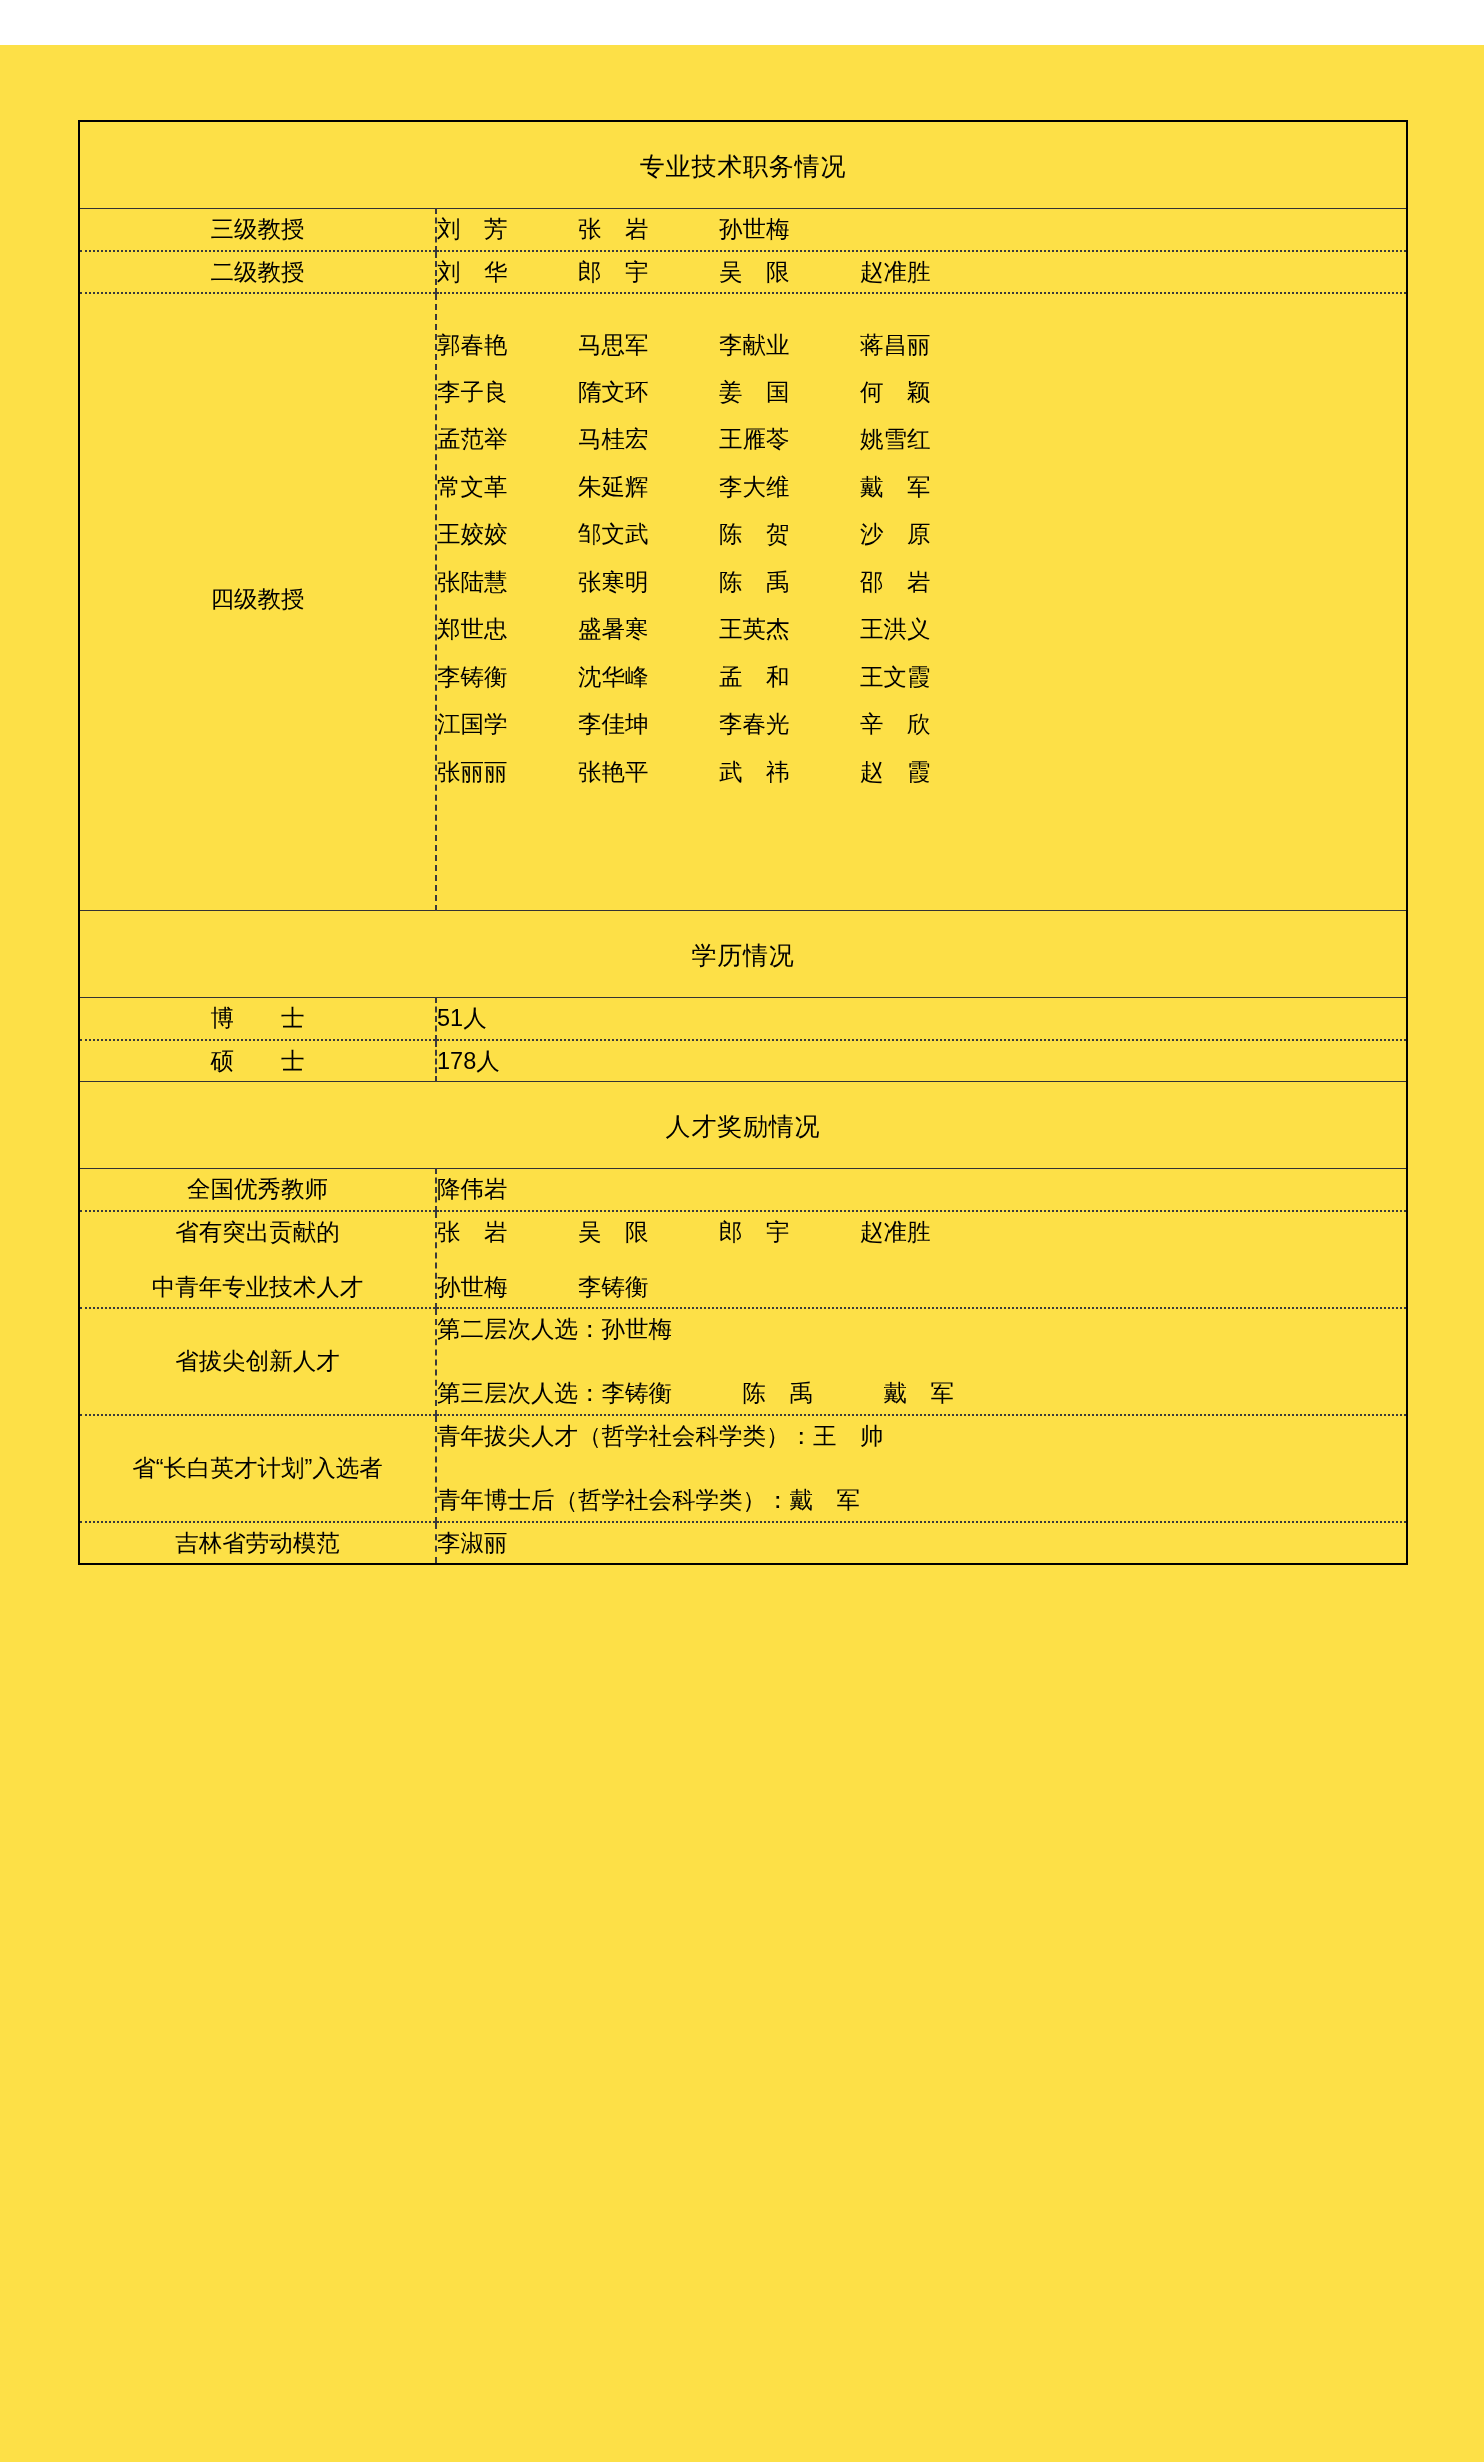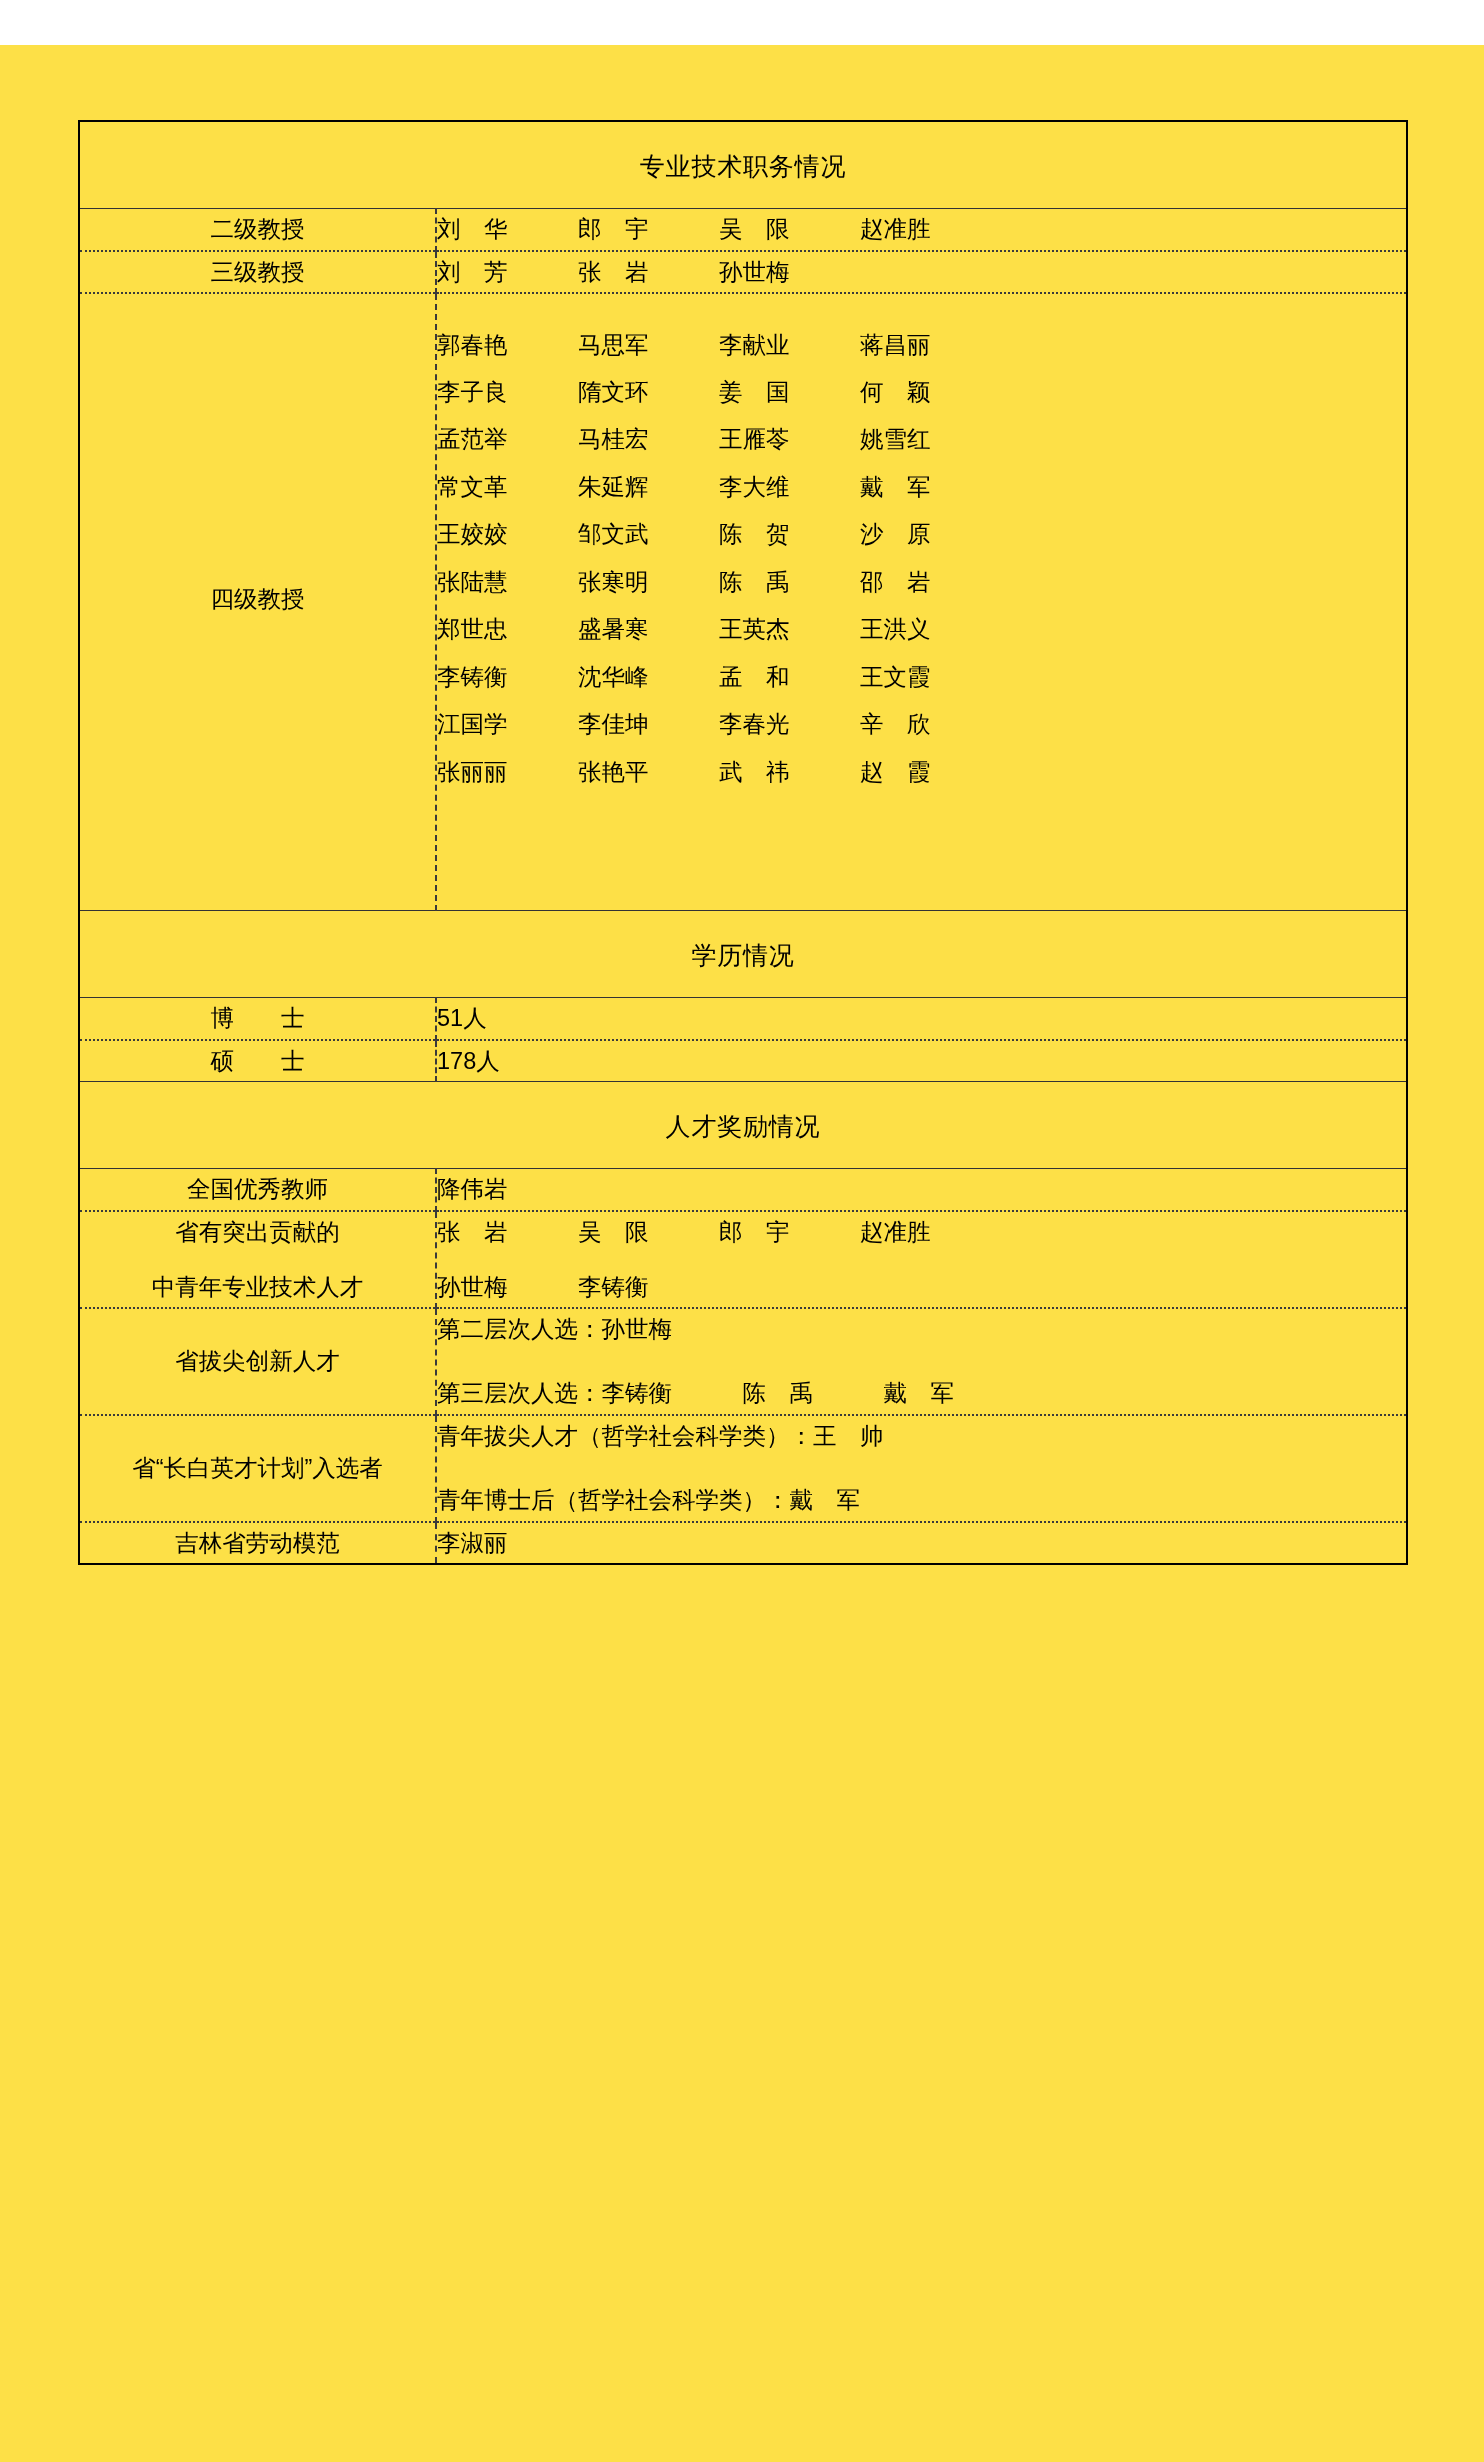--- a/index.html
+++ b/index.html
@@ -109,33 +109,33 @@
     <tbody>
 
       <tr class="section-row">
         <td colspan="2">
           <span class="section-title">专业技术职务情况</span>
         </td>
       </tr>
 
       <tr class="data-row">
         <td class="cell-label">
+          <span class="label-line">三级教授</span>
+        </td>
+        <td class="cell-value">
+          <span class="value-line">刘　芳　　　张　岩　　　孙世梅</span>
+        </td>
+      </tr>
+
+      <tr class="data-row">
+        <td class="cell-label">
           <span class="label-line">二级教授</span>
         </td>
         <td class="cell-value">
           <span class="value-line">刘　华　　　郎　宇　　　吴　限　　　赵准胜</span>
-        </td>
-      </tr>
-
-      <tr class="data-row">
-        <td class="cell-label">
-          <span class="label-line">三级教授</span>
-        </td>
-        <td class="cell-value">
-          <span class="value-line">刘　芳　　　张　岩　　　孙世梅</span>
         </td>
       </tr>
 
       <tr class="data-row no-dot">
         <td class="cell-label tall">
           <span class="label-line">四级教授</span>
         </td>
         <td class="cell-value tall">
           <span class="name-line">郭春艳　　　马思军　　　李献业　　　蒋昌丽</span>
           <span class="name-line">李子良　　　隋文环　　　姜　国　　　何　颖</span>

